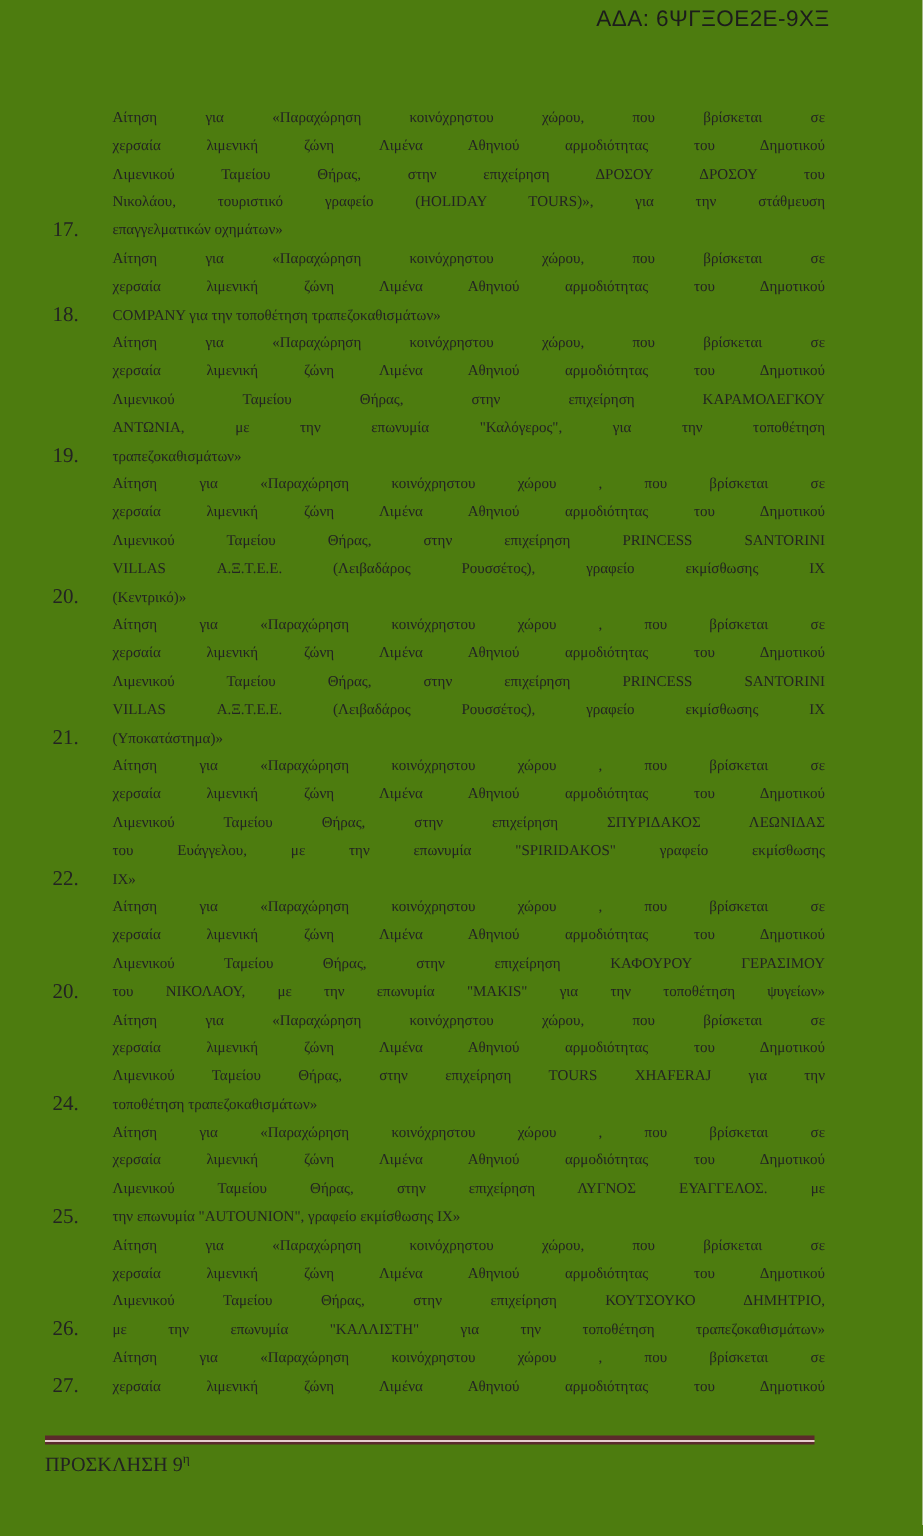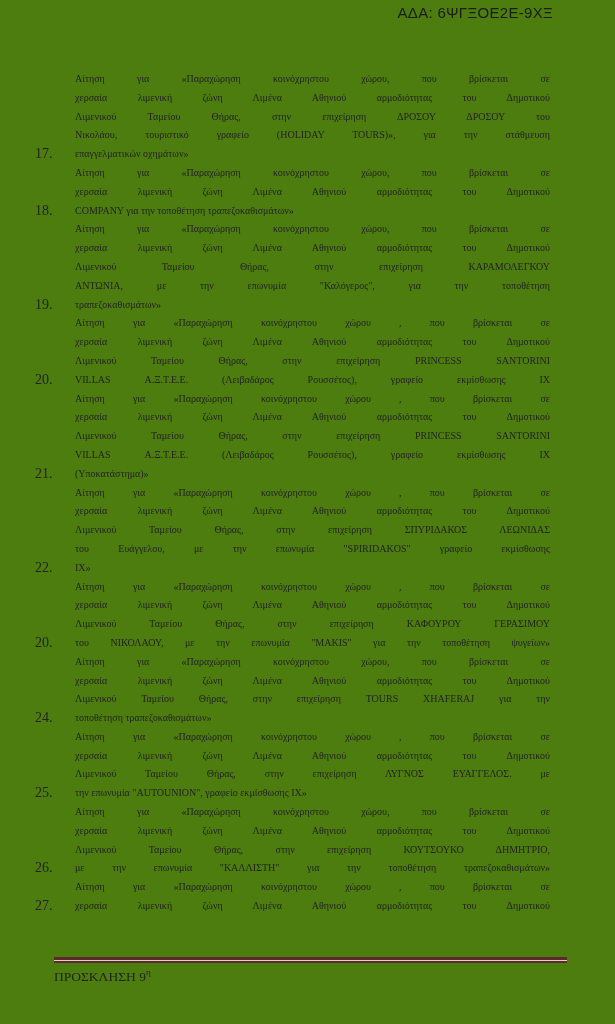--- a/index.html
+++ b/index.html
@@ -49,21 +49,20 @@
   .line { text-align: left; }
   .line.jl {
     text-align: justify;
     text-align-last: justify;
   }
   .footer {
     position: absolute;
     left: 30px;
     top: 957px;
     width: 513px;
-    margin-left: 24px;
   }
   .rule {
     height: 6px;
     background: linear-gradient(to bottom, #5b2a2b 0 50%, #e6cdcd 50% 67%, #5b2a2b 67% 100%);
   }
   .footer-text {
     margin-top: 4px;
     font-size: 13.5px;
     color: #222222;
   }
@@ -108,20 +107,21 @@
           <div class="line">τραπεζοκαθισμάτων»</div>
         </div>
       </div>
       <div class="item">
         <div class="num">20.</div>
         <div class="body">
           <div class="line jl">Αίτηση για «Παραχώρηση κοινόχρηστου χώρου , που βρίσκεται σε</div>
           <div class="line jl">χερσαία λιμενική ζώνη Λιμένα Αθηνιού αρμοδιότητας του Δημοτικού</div>
           <div class="line jl">Λιμενικού Ταμείου Θήρας, στην επιχείρηση PRINCESS SANTORINI</div>
           <div class="line jl">VILLAS Α.Ξ.Τ.Ε.Ε. (Λειβαδάρος Ρουσσέτος), γραφείο εκμίσθωσης ΙΧ</div>
+          <div class="line">(Κεντρικό)»</div>
         </div>
       </div>
       <div class="item">
         <div class="num">21.</div>
         <div class="body">
           <div class="line jl">Αίτηση για «Παραχώρηση κοινόχρηστου χώρου , που βρίσκεται σε</div>
           <div class="line jl">χερσαία λιμενική ζώνη Λιμένα Αθηνιού αρμοδιότητας του Δημοτικού</div>
           <div class="line jl">Λιμενικού Ταμείου Θήρας, στην επιχείρηση PRINCESS SANTORINI</div>
           <div class="line jl">VILLAS Α.Ξ.Τ.Ε.Ε. (Λειβαδάρος Ρουσσέτος), γραφείο εκμίσθωσης ΙΧ</div>
           <div class="line">(Υποκατάστημα)»</div>

